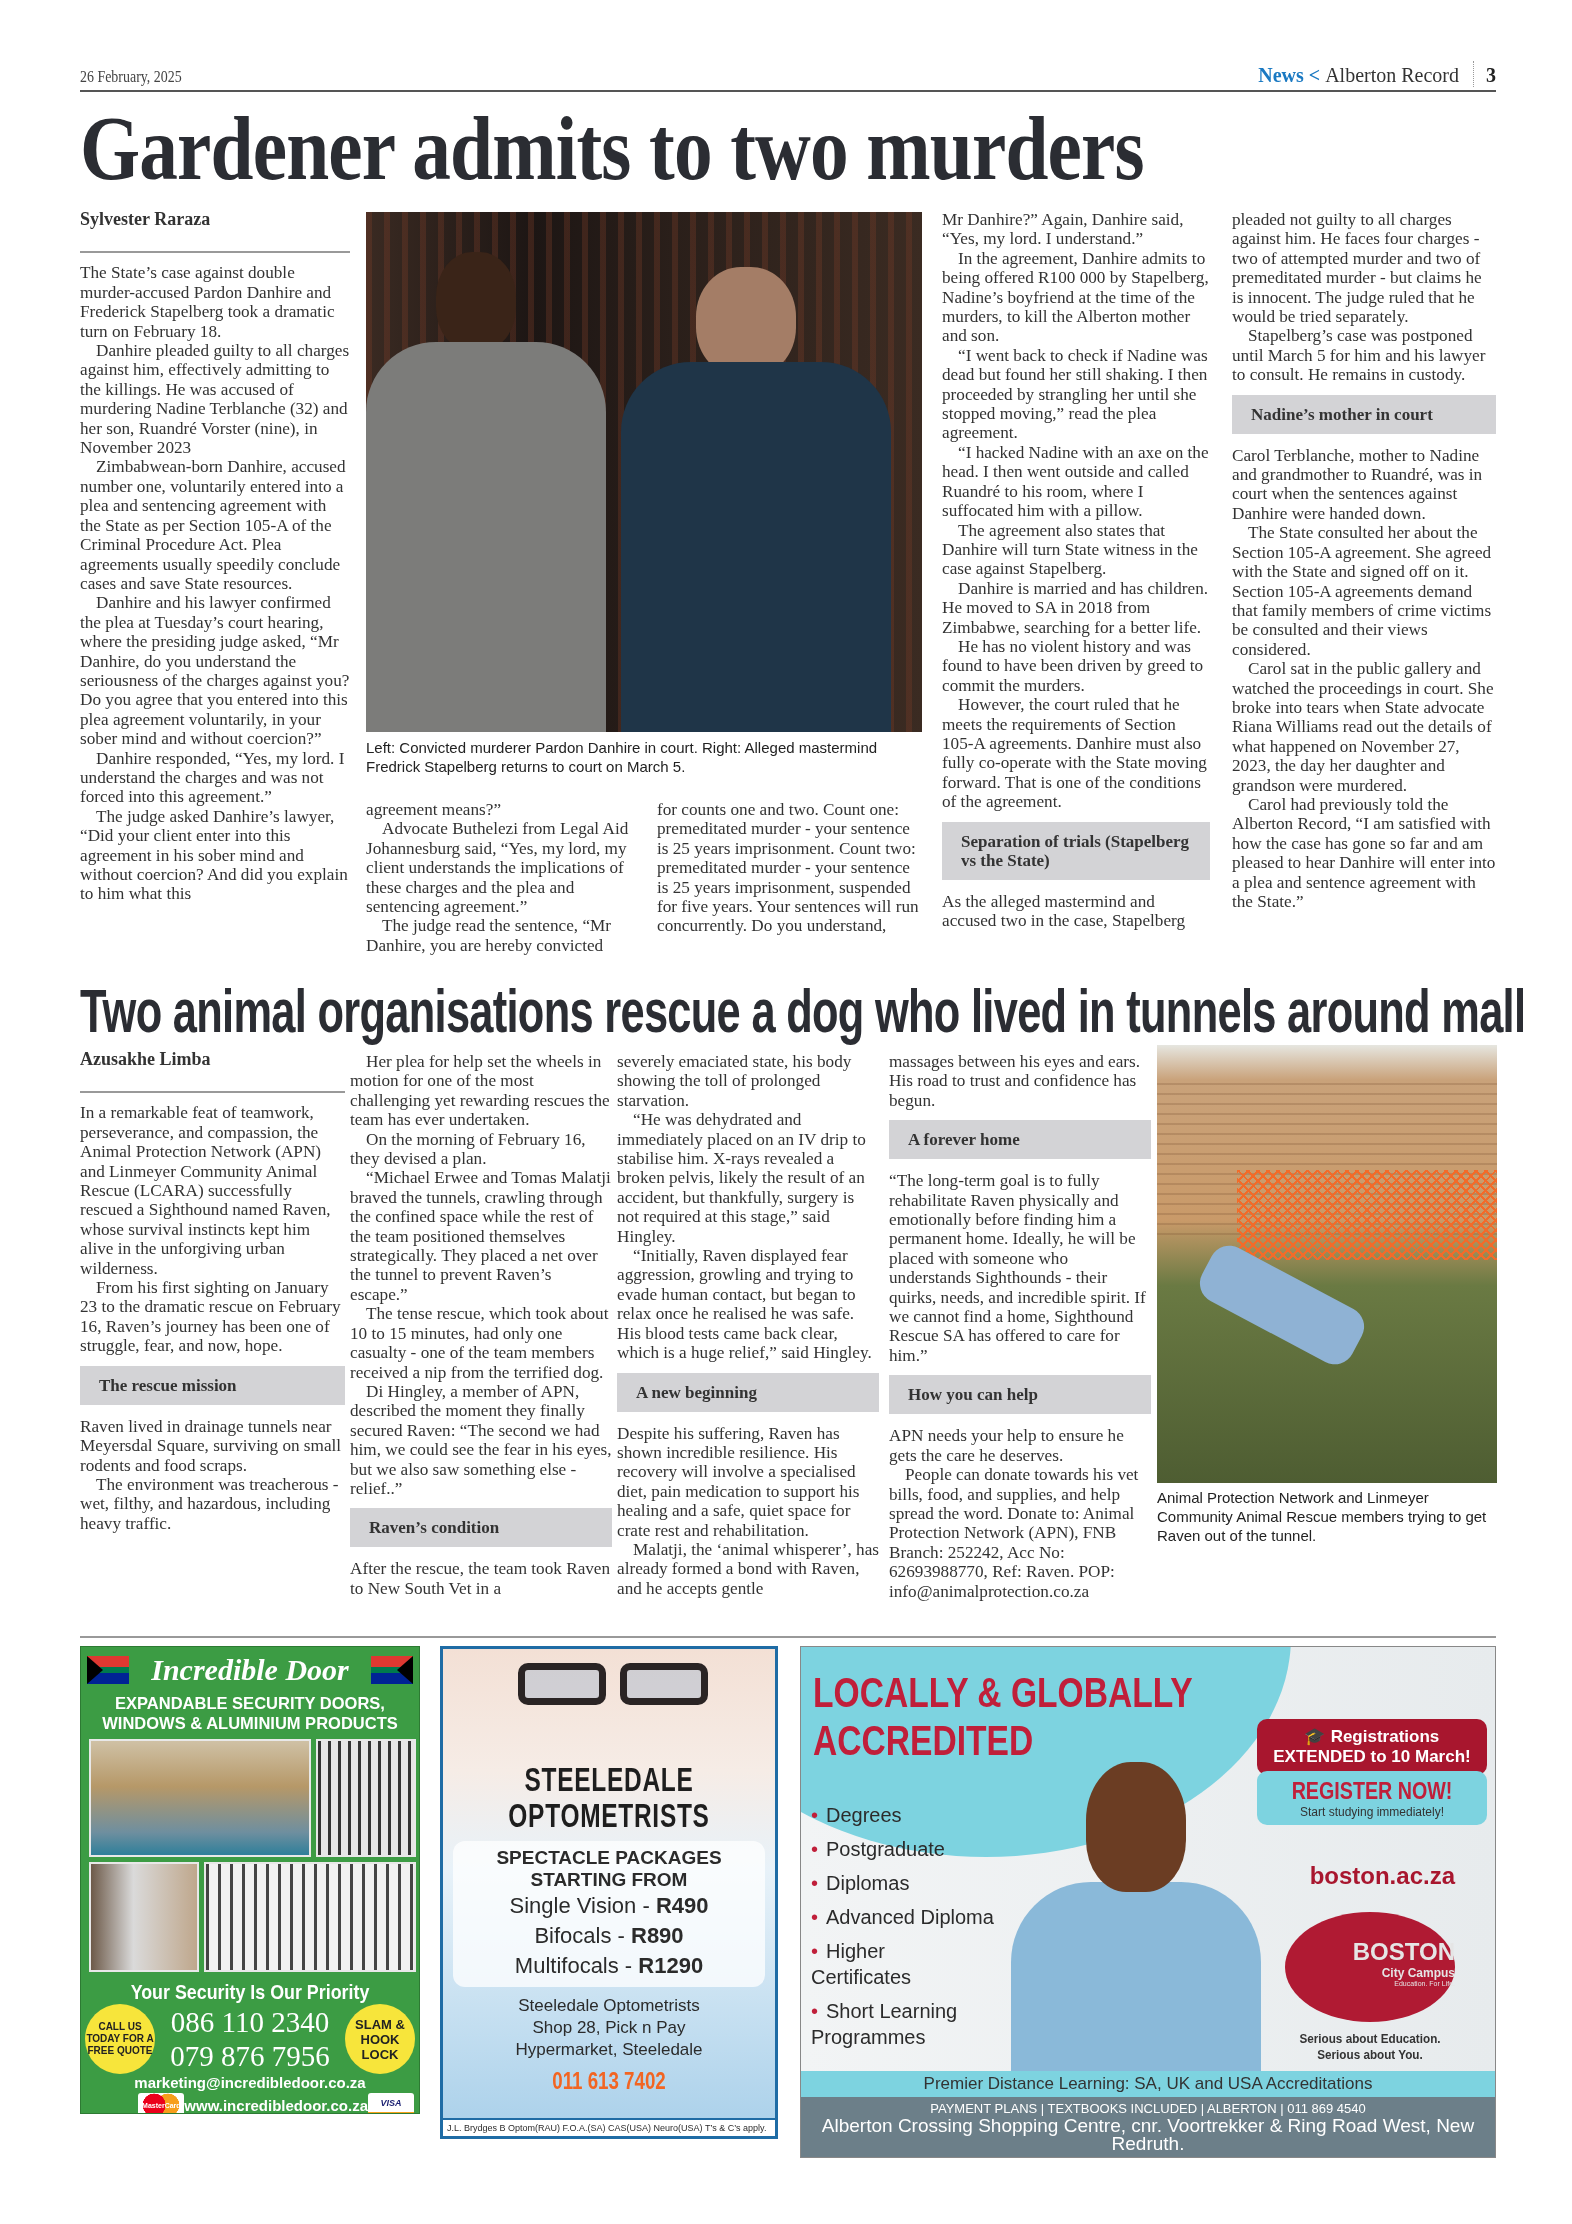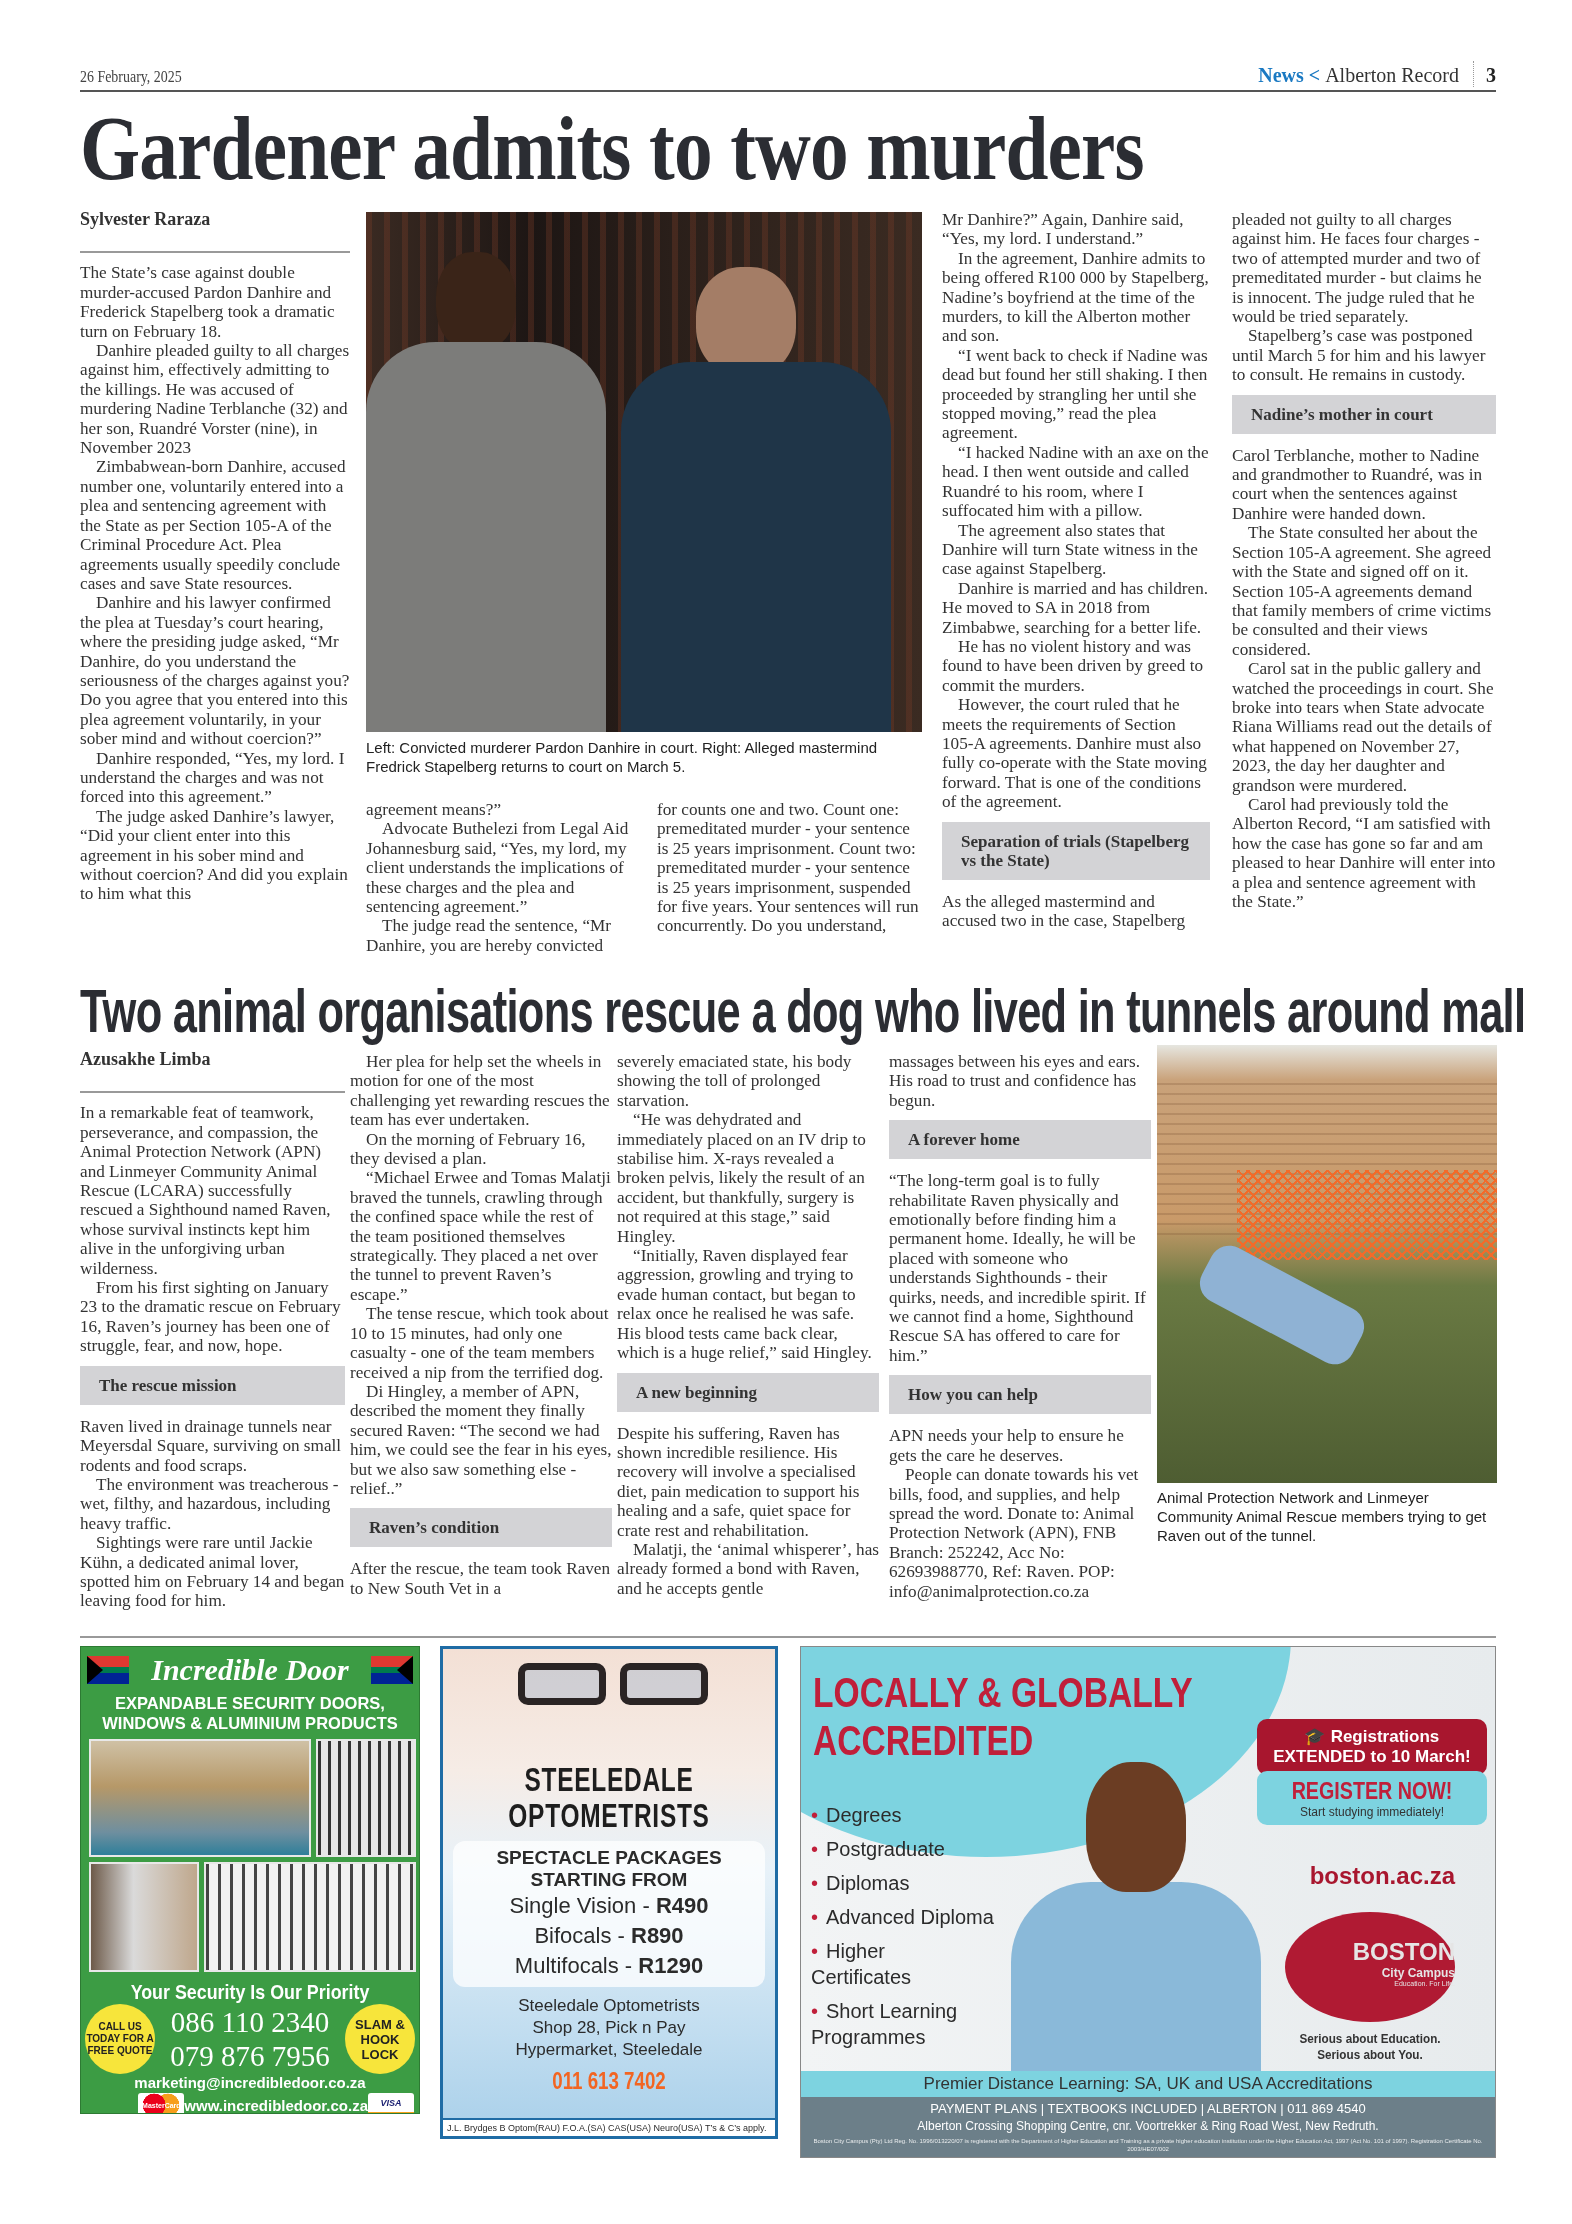--- a/index.html
+++ b/index.html
@@ -86,21 +86,21 @@
   .bst-now .s { font-size: 12px; }
   .bst-url { position: absolute; right: 40px; top: 215px; font-weight: bold; font-size: 24px; color: #a8162e; }
   .bst-logo { position: absolute; right: 40px; top: 265px; width: 170px; height: 110px; border-radius: 50%; background: #b01a33; color: #e5e5e5; text-align: right; padding-top: 26px; }
   .bst-logo .b { font-weight: bold; font-size: 24px; }
   .bst-logo .c { font-size: 12px; font-weight: bold; }
   .bst-logo .e { font-size: 7px; }
   .bst-serious { position: absolute; right: 30px; top: 384px; width: 190px; text-align: center; font-size: 13px; line-height: 16px; font-weight: bold; transform: scaleX(0.9); }
   .bst-band1 { position: absolute; left: 0; right: 0; top: 424px; height: 26px; background: #7dd3e0; text-align: center; font-size: 17px; line-height: 26px; }
   .bst-band2 { position: absolute; left: 0; right: 0; top: 450px; bottom: 0; background: #6c7f89; color: #fff; text-align: center; padding-top: 4px; }
   .bst-band2 .a { font-size: 13px; line-height: 16px; }
-  .bst-band2 .b { font-size: 12px; line-height: 18px; }
+  .bst-band2 .b { font-size: 19px; line-height: 18px; }
   .bst-band2 .c { font-size: 6px; line-height: 8px; opacity: 0.85; padding: 2px 8px; }
 </style>
 </head>
 <body>
 
 <div class="masthead">
   <span class="date">26 February, 2025</span>
   <div class="right">
     <span class="section">News</span>
     <span class="chev">&lt;</span>
@@ -166,21 +166,20 @@
 
 <h2 class="headline2">Two animal organisations rescue a dog who lived in tunnels around mall</h2>
 
 <div class="col" style="left:80px; top:1050px; width:265px;">
   <div class="byline">Azusakhe Limba</div>
   <p class="first">In a remarkable feat of teamwork, perseverance, and compassion, the Animal Protection Network (APN) and Linmeyer Community Animal Rescue (LCARA) successfully rescued a Sighthound named Raven, whose survival instincts kept him alive in the unforgiving urban wilderness.</p>
   <p>From his first sighting on January 23 to the dramatic rescue on February 16, Raven’s journey has been one of struggle, fear, and now, hope.</p>
   <div class="subhead">The rescue mission</div>
   <p class="first">Raven lived in drainage tunnels near Meyersdal Square, surviving on small rodents and food scraps.</p>
   <p>The environment was treacherous - wet, filthy, and hazardous, including heavy traffic.</p>
-  <p>Sightings were rare until Jackie Kühn, a dedicated animal lover, spotted him on February 14 and began leaving food for him.</p>
 </div>
 
 <div class="col" style="left:350px; top:1052px; width:262px;">
   <p>Her plea for help set the wheels in motion for one of the most challenging yet rewarding rescues the team has ever undertaken.</p>
   <p>On the morning of February 16, they devised a plan.</p>
   <p>“Michael Erwee and Tomas Malatji braved the tunnels, crawling through the confined space while the rest of the team positioned themselves strategically. They placed a net over the tunnel to prevent Raven’s escape.”</p>
   <p>The tense rescue, which took about 10 to 15 minutes, had only one casualty - one of the team members received a nip from the terrified dog.</p>
   <p>Di Hingley, a member of APN, described the moment they finally secured Raven: “The second we had him, we could see the fear in his eyes, but we also saw something else - relief..”</p>
   <div class="subhead">Raven’s condition</div>
   <p class="first">After the rescue, the team took Raven to New South Vet in a</p>

